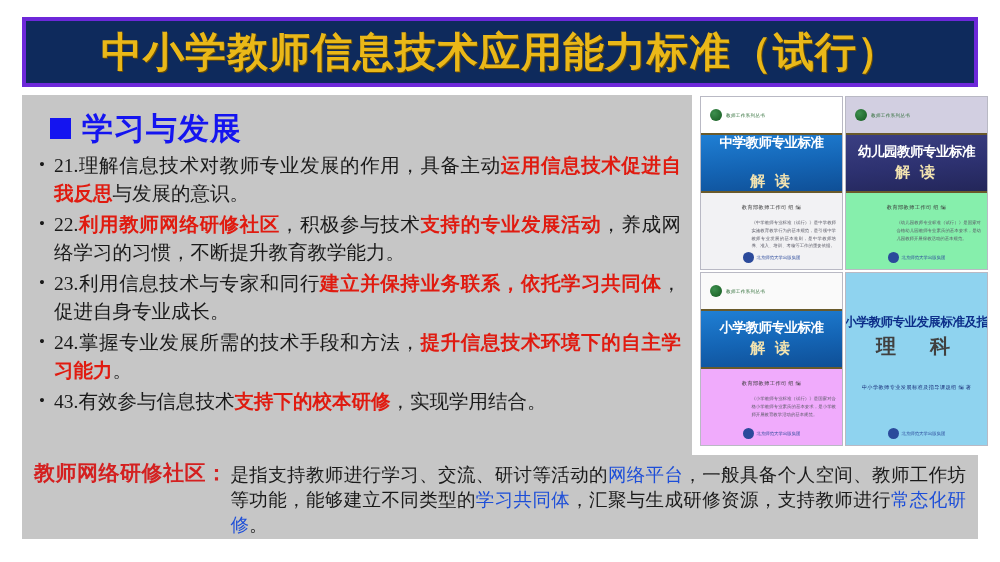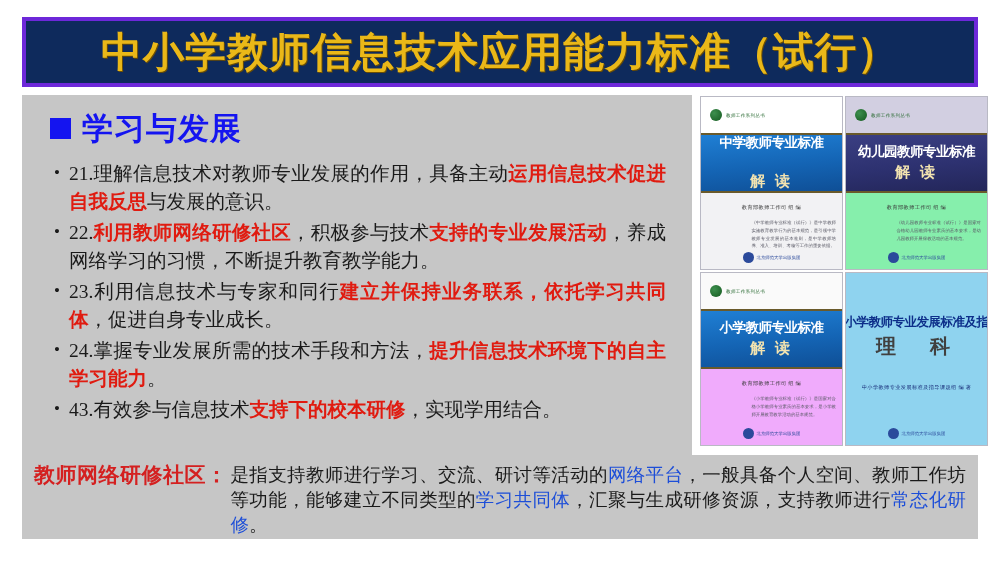--- a/index.html
+++ b/index.html
@@ -75,21 +75,21 @@
   .section-heading-label {
     color: #1414F0;
     font-size: 31px;
     font-weight: bold;
     font-family: "Liberation Serif", "DejaVu Serif", serif;
     letter-spacing: 1px;
     line-height: 1;
   }
 
   .bullet-list {
-    margin: 16px;
+    margin: 1px;
     padding: 0;
     list-style: none;
   }
   .bullet-item {
     position: relative;
     padding-left: 17px;
     margin-bottom: 3px;
     font-size: 19.5px;
     line-height: 28px;
     color: #1a1a1a;
@@ -274,21 +274,21 @@
     padding: 7px 12px 6px 12px;
     display: flex;
     align-items: flex-start;
   }
   .def-term {
     color: #D42020;
     font-size: 21px;
     font-weight: bold;
     white-space: nowrap;
     line-height: 25px;
-    font-family: Liberation Sans, sans-serif;
+    font-family: Liberation Mono, monospace;
     flex: 0 0 auto;
     letter-spacing: 0.5px;
   }
   .def-body {
     font-size: 18.5px;
     line-height: 25px;
     color: #1a1a1a;
     font-family: "Liberation Sans", "DejaVu Sans", sans-serif;
     text-align: justify;
     padding-left: 3px;

